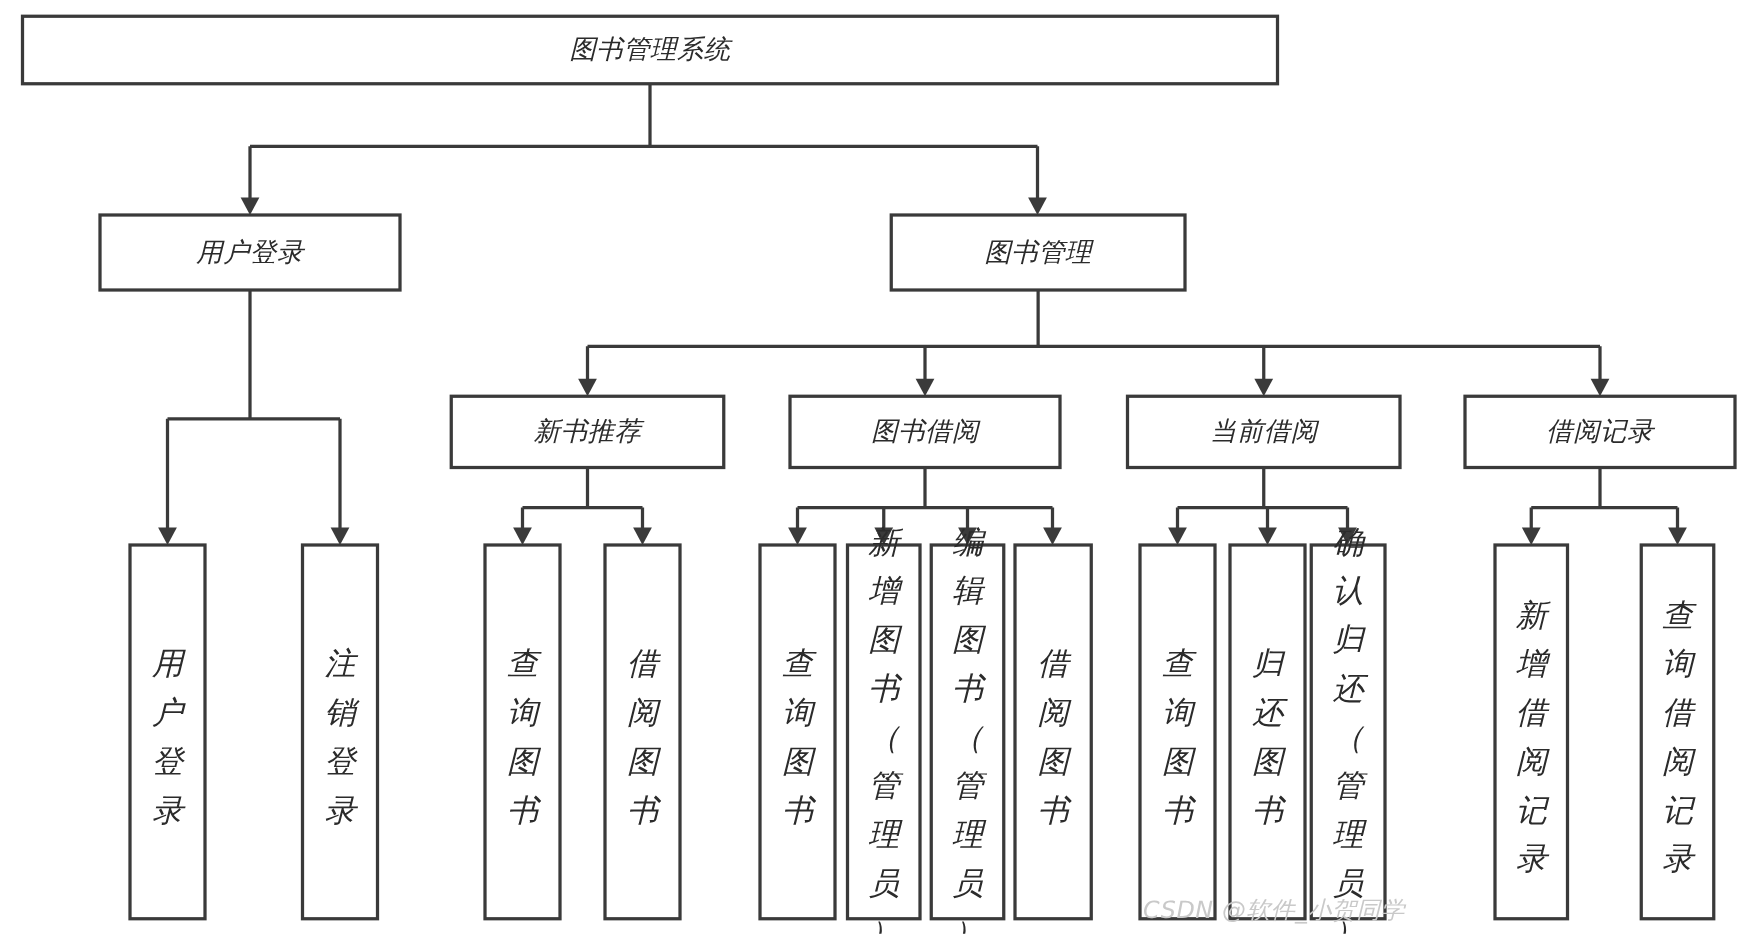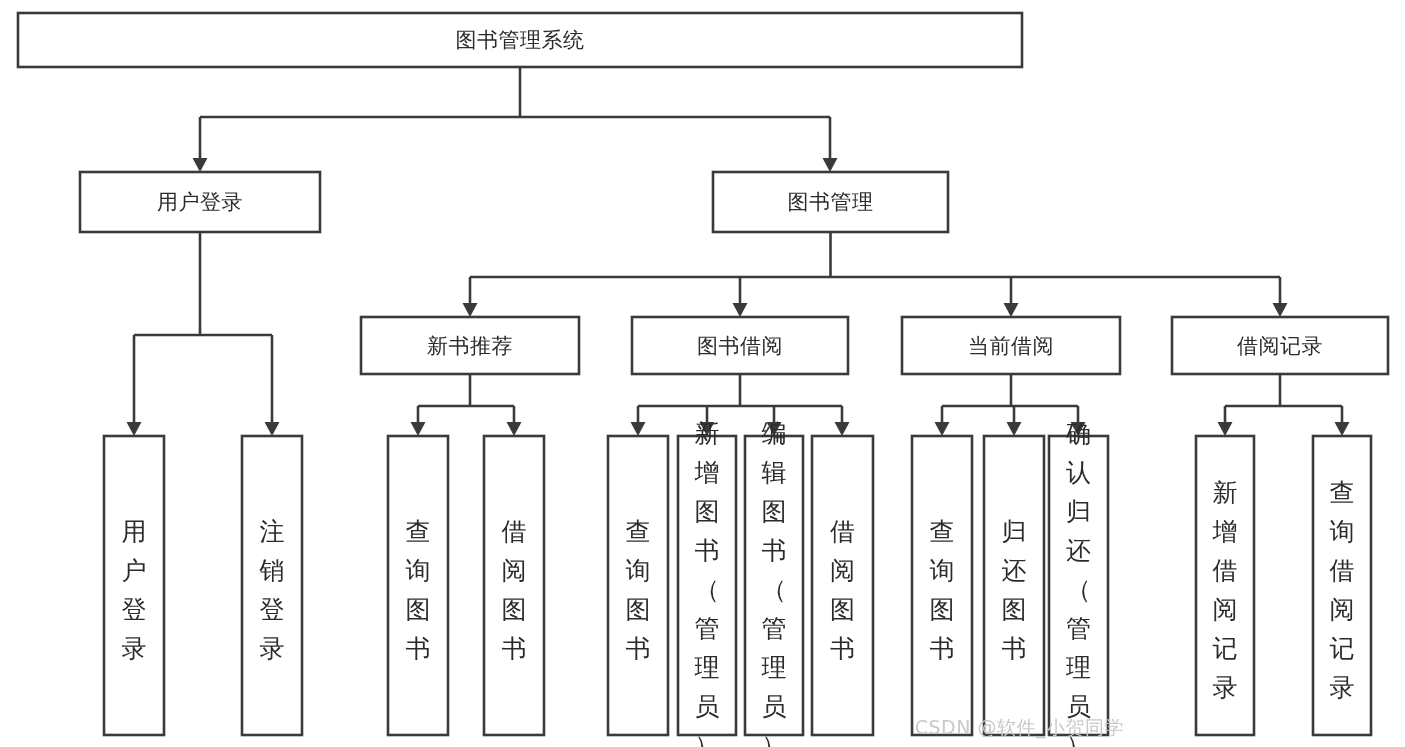--- a/index.html
+++ b/index.html
@@ -5,21 +5,21 @@
 <style>
   html,body{margin:0;padding:0;}
   body{
     width:1405px;height:747px;
     background:#ffffff;
     font-family:"Liberation Sans","DejaVu Sans",sans-serif;
     overflow:hidden;
   }
   #diagram-root{
     position:relative;
-    width:1132px;height:747px;
+    width:1132px;height:747px;font-style:italic;
   }
   svg#tree-svg{
     position:absolute;left:0;top:0;
     width:1405px;height:747px;
     display:block;
   }
   .node-box{
     fill:#ffffff;
     stroke:#3a3a3a;
     stroke-width:2.6;

